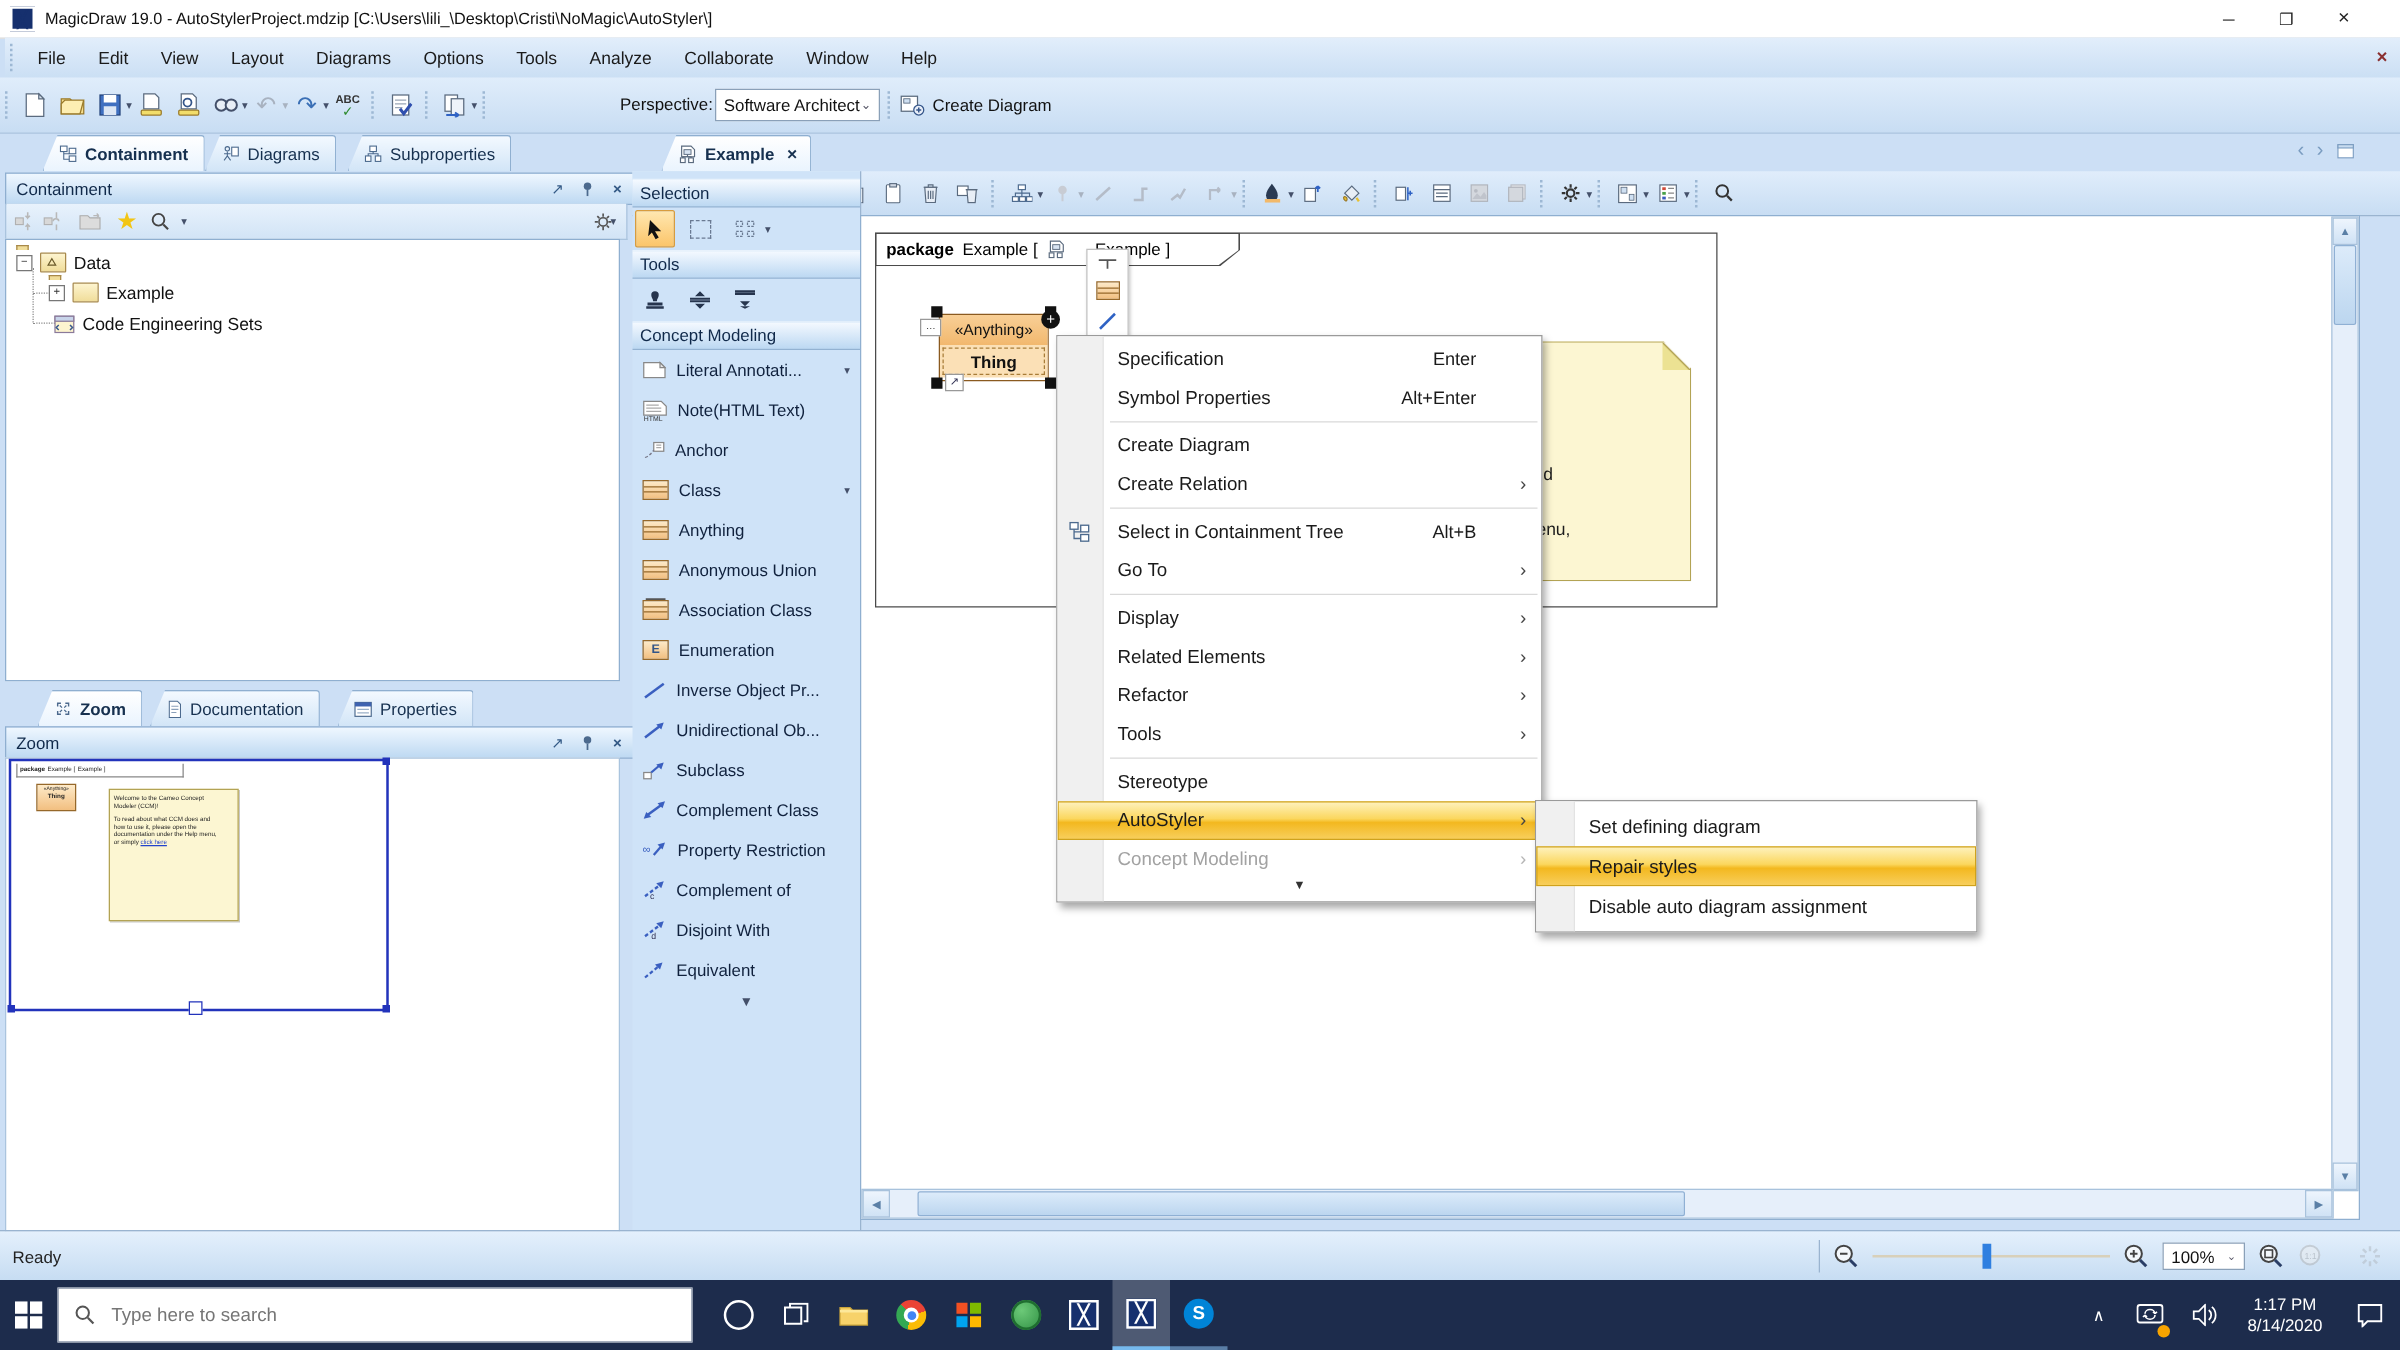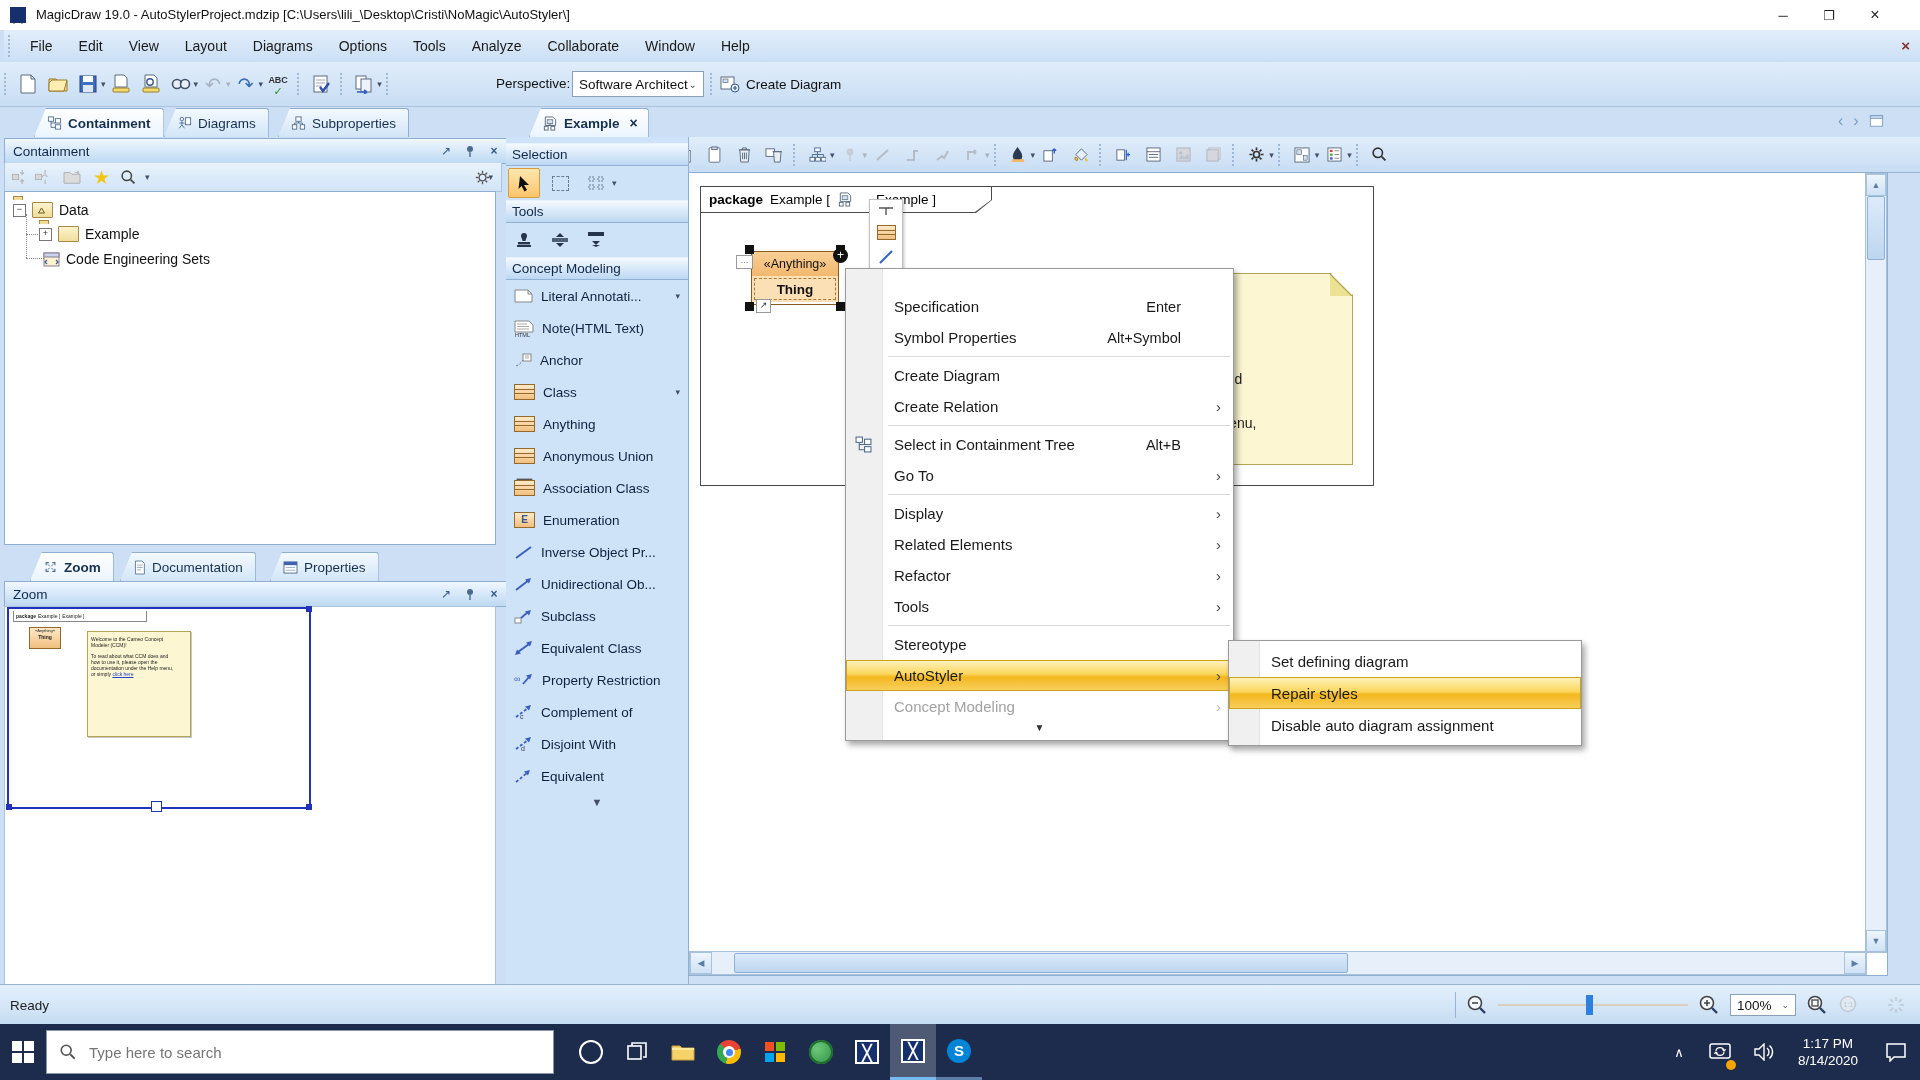--- a/index.html
+++ b/index.html
@@ -53,21 +53,21 @@
     clip-path:polygon(0 0,calc(100% - 22px) 0,100% 22px,100% 100%,0 100%);}
   .note .fold{position:absolute;right:0;top:0;width:22px;height:22px;background:linear-gradient(225deg,#ffffff 46%,#b3a354 50%,#ece293 54%);}
   .nl{min-height:22px;font-size:14px;color:#1c1c1c;line-height:22px;}
 
   
   .sbtrack{background:#e6effa;border:1px solid #a8c2dc;}
   .sbthumb{background:linear-gradient(#dcebfa,#bcd6ef);border:1px solid #8fb0d4;border-radius:2px;}
   .sbarrow{display:flex;align-items:center;justify-content:center;color:#5a7fa6;font-size:9px;background:linear-gradient(#eef5fd,#cfe2f5);border:1px solid #a8c2dc;}
 
   
-  .cmenu{background:#fff;border:1px solid #9a9a9a;box-shadow:3px 4px 6px rgba(0,0,0,.35);padding:22px 0 4px 0;}
+  .cmenu{background:#fff;border:1px solid #9a9a9a;box-shadow:3px 4px 6px rgba(0,0,0,.35);padding:3px 0 4px 0;}
   .gutter{position:absolute;left:0;top:0;bottom:0;width:36px;background:#f0f0f0;border-right:1px solid #e3e3e3;}
   .mi{position:relative;height:31px;display:flex;align-items:center;padding-left:48px;font-size:15px;color:#1a1a1a;}
   .mi .sc{margin-left:auto;margin-right:52px;font-size:14.5px;color:#1a1a1a;}
   .mi .ar{position:absolute;right:12px;font-size:15px;color:#444;}
   .msep{height:1px;background:#d9d9d9;margin:3px 3px 3px 42px;}
   .hl{background:linear-gradient(#fef3c2,#fbd75e 45%,#f3b81f 55%,#f8d060);box-shadow:inset 0 0 0 1px #cfa21c;}
   .dis{color:#a2a2a2;}
   .dis .ar{color:#b5b5b5;}
 
   
@@ -691,21 +691,21 @@
           <path d="M17 1 l-6 1.5 l4 4 z" fill="#3a5fc0"></path>
         </svg>
       <span>Subclass</span>
     </div>
     <div class="pirow">
       <svg width="19" height="16">
           <line x1="4" y1="12" x2="15" y2="4" stroke="#3a5fc0" stroke-width="2"></line>
           <path d="M18 1 l-6 1.5 l4 4 z" fill="#3a5fc0"></path>
           <path d="M1 15 l6 -1.5 l-4 -4 z" fill="#3a5fc0"></path>
         </svg>
-      <span>Equivalent Class</span>
+      <span>Complement Class</span>
     </div>
     <div class="pirow">
       <svg width="20" height="15">
           <text x="0" y="9" font-size="9" fill="#3a5fc0" font-family="Liberation Sans">∞</text>
           <line x1="9" y1="11" x2="15" y2="4" stroke="#3a5fc0" stroke-width="1.8"></line>
           <path d="M18 1 l-6 1.5 l4 4 z" fill="#3a5fc0"></path>
         </svg>
       <span>Property Restriction</span>
     </div>
     <div class="pirow">
@@ -801,21 +801,21 @@
   </div>
 
   <div class="ab cmenu" style="left:845px;top:268px;width:387px;z-index:10;">
     <div class="gutter"></div>
     <div class="mi">
         <span>Specification</span>
         <span class="sc">Enter</span>
       </div>
     <div class="mi">
         <span>Symbol Properties</span>
-        <span class="sc">Alt+Symbol</span>
+        <span class="sc">Alt+Enter</span>
       </div>
     <div class="msep"></div>
     <div class="mi">
         <span>Create Diagram</span>
       </div>
     <div class="mi">
         <span>Create Relation</span>
         <span class="ar">›</span>
       </div>
     <div class="msep"></div>

